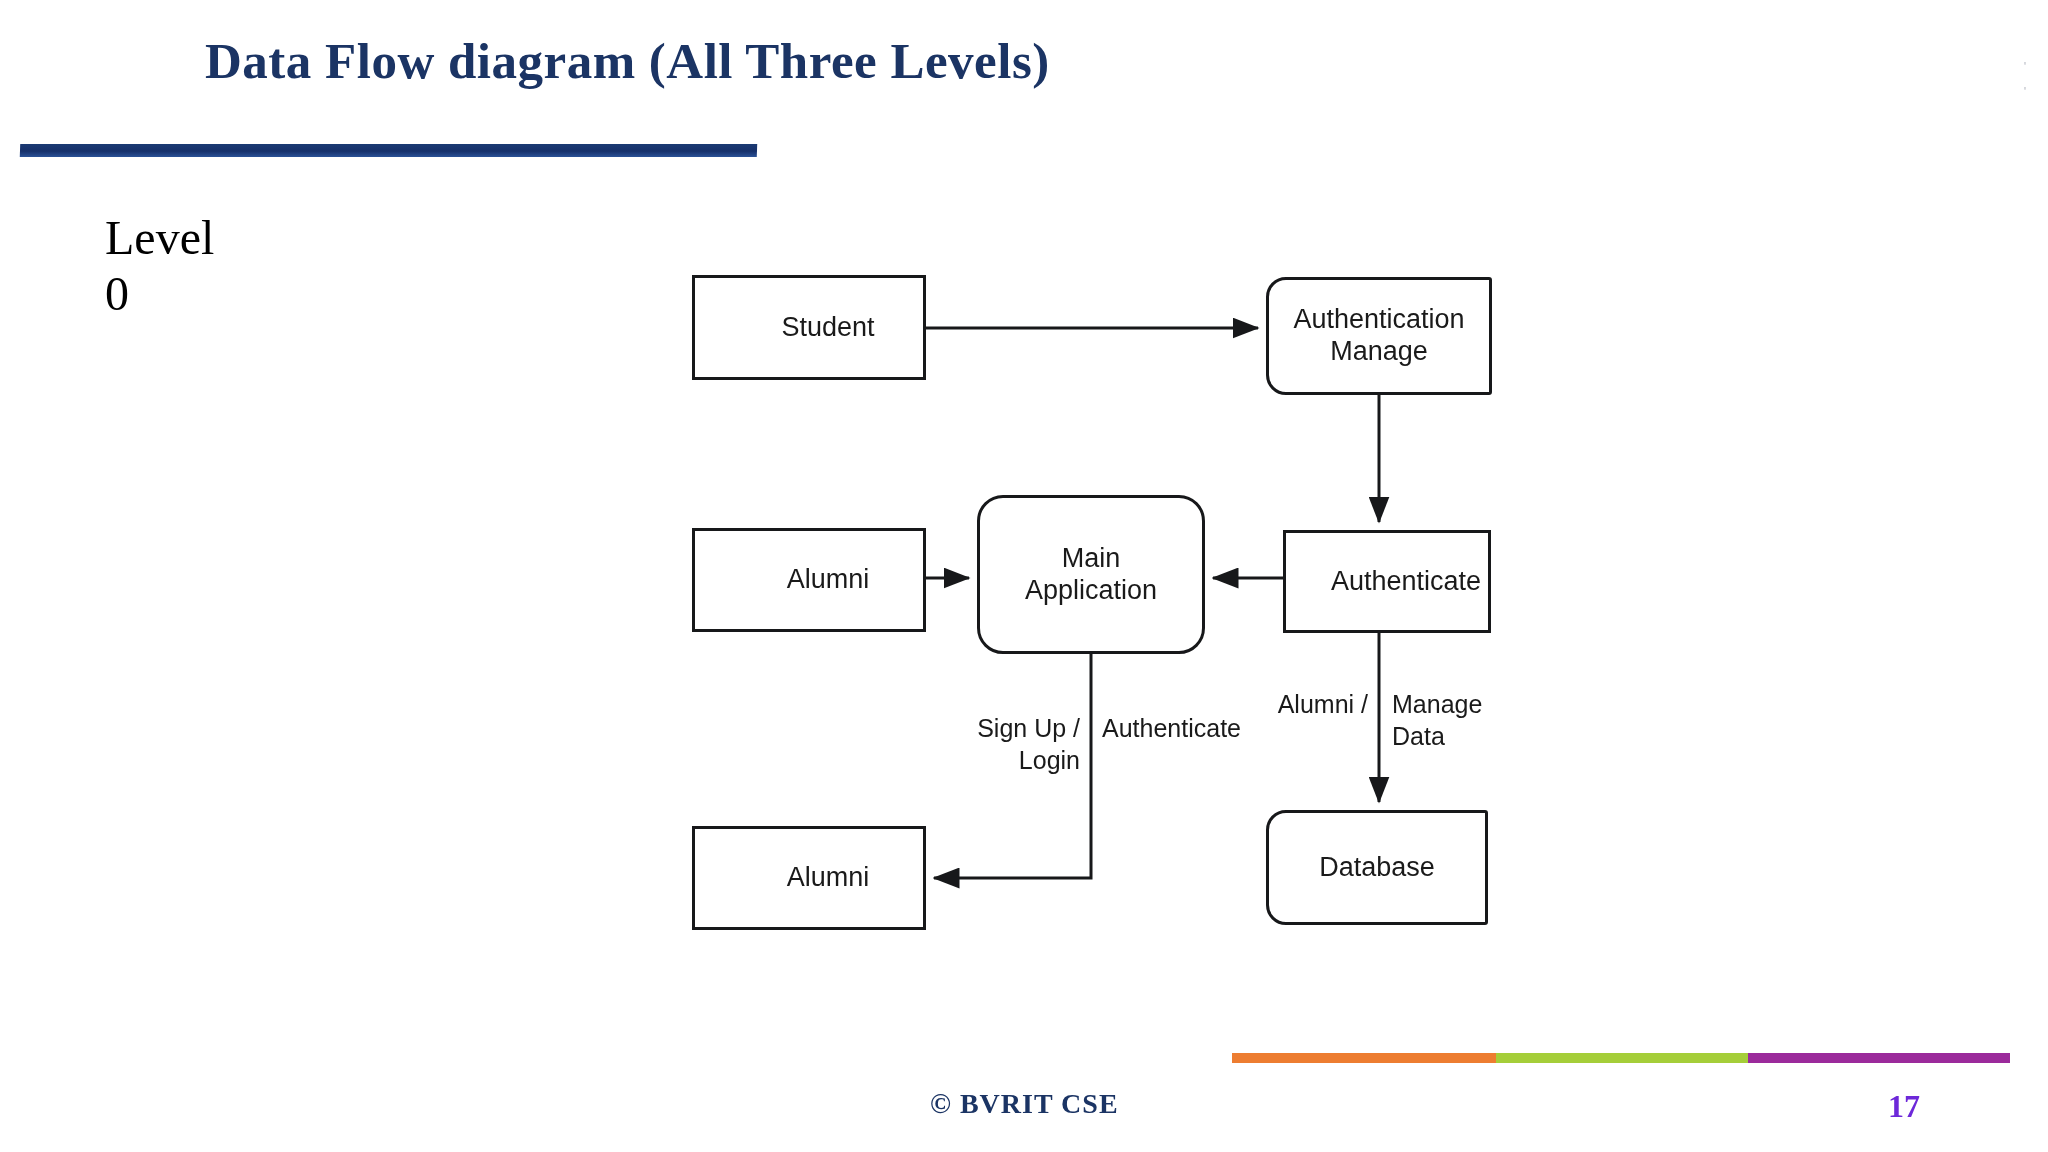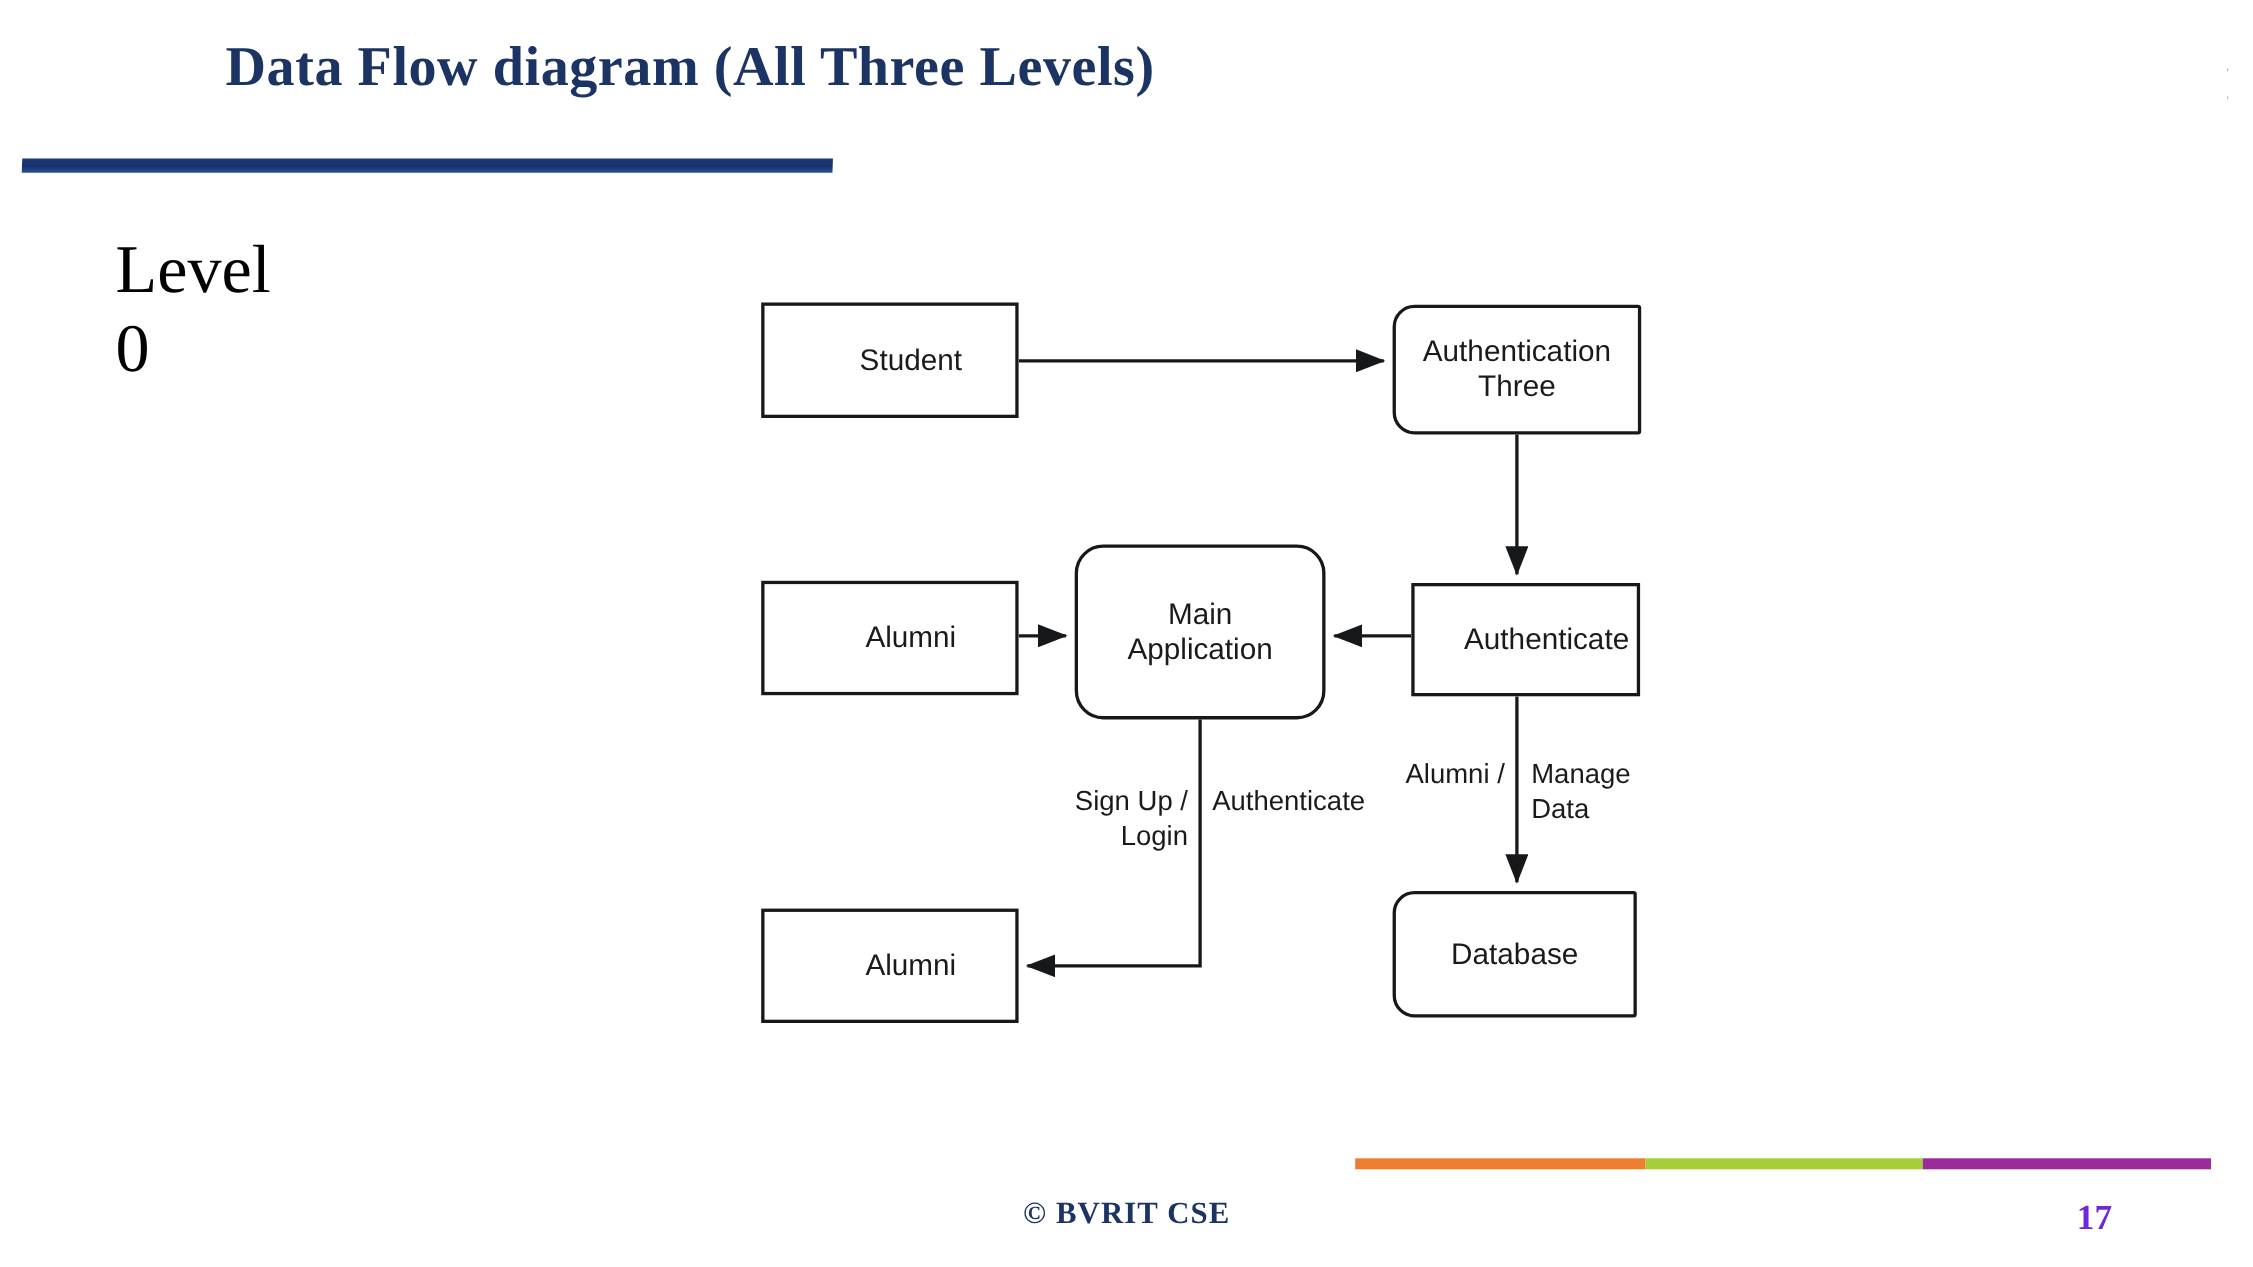--- a/index.html
+++ b/index.html
@@ -39,21 +39,21 @@
     transform-origin: left center;
   }
 
   
   #level-caption {
     position: absolute;
     left: 105px;
     top: 210px;
     width: 300px;
     font-family: "Liberation Serif", serif;
-    font-size: 62px;
+    font-size: 48px;
     line-height: 1.16;
     color: #000000;
   }
   #level-caption span { display: block; }
 
   
   #dfd-canvas {
     position: absolute;
     left: 0;
     top: 0;
@@ -169,21 +169,21 @@
 
     <polyline points="1091,654 1091,878 934,878" fill="none" stroke="#17181a" stroke-width="3" marker-end="url(#arrowhead)"></polyline>
   </svg>
 
   <div class="dfd-box square" style="left:692px; top:275px; width:234px; height:105px;">
     <span style="white-space: pre-line;">Student</span>
   </div>
 
   <div class="dfd-box rounded-left" style="left:1266px; top:277px; width:226px; height:118px;">
     <span style="white-space: pre-line;">Authentication
-Three</span>
+Manage</span>
   </div>
 
   <div class="dfd-box square" style="left:692px; top:528px; width:234px; height:104px;">
     <span style="white-space: pre-line;">Alumni</span>
   </div>
 
   <div class="dfd-box rounded-all" style="left:977px; top:495px; width:228px; height:159px;">
     <span style="white-space: pre-line;">Main
 Application</span>
   </div>

